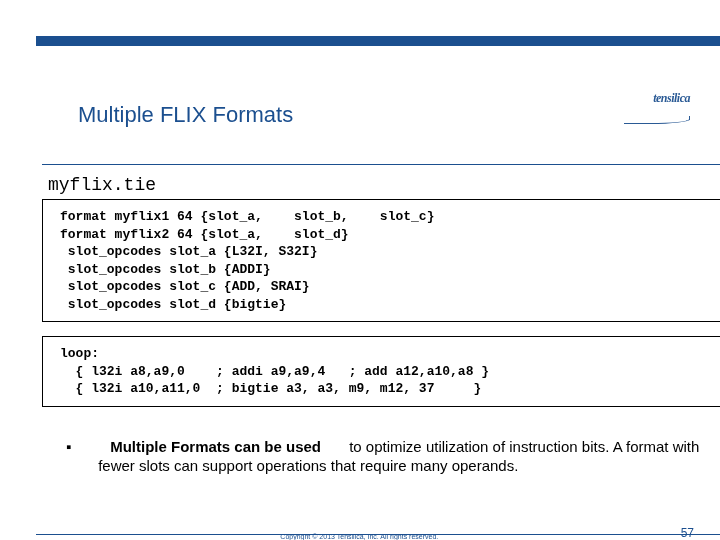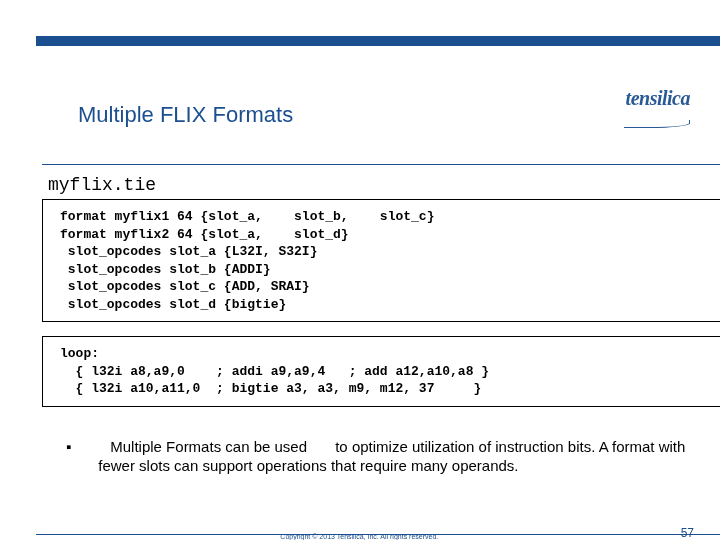--- a/index.html
+++ b/index.html
@@ -29,21 +29,21 @@
     color: #1b4f8f;
   }
   .logo-box {
     width: 90px;
     text-align: right;
   }
   .logo-text {
     font-family: Georgia, 'Times New Roman', serif;
     font-style: italic;
     font-weight: bold;
-    font-size: 20px;
+    font-size: 12px;
     color: #2a5a95;
     letter-spacing: -0.5px;
   }
   .logo-swoosh {
     height: 8px;
     border-bottom: 1.5px solid #2a5a95;
     border-right: 1.5px solid #2a5a95;
     border-radius: 0 0 60% 0;
     margin-top: -2px;
   }
@@ -70,21 +70,21 @@
   .body-text {
     margin: 18px 30px 0 30px;
     font-size: 15px;
     line-height: 1.3;
     display: flex;
   }
   .bullet {
     width: 14px;
     font-weight: bold;
   }
-  .body-text .bt-bold { font-weight: normal; }
+  .body-text .bt-bold { font-weight: bold; }
   .footer {
     position: absolute;
     bottom: 0;
     left: 0;
     right: 12px;
     height: 18px;
     border-top: 1.5px solid #1b4f8f;
     display: flex;
     align-items: flex-end;
     padding: 0 14px;

